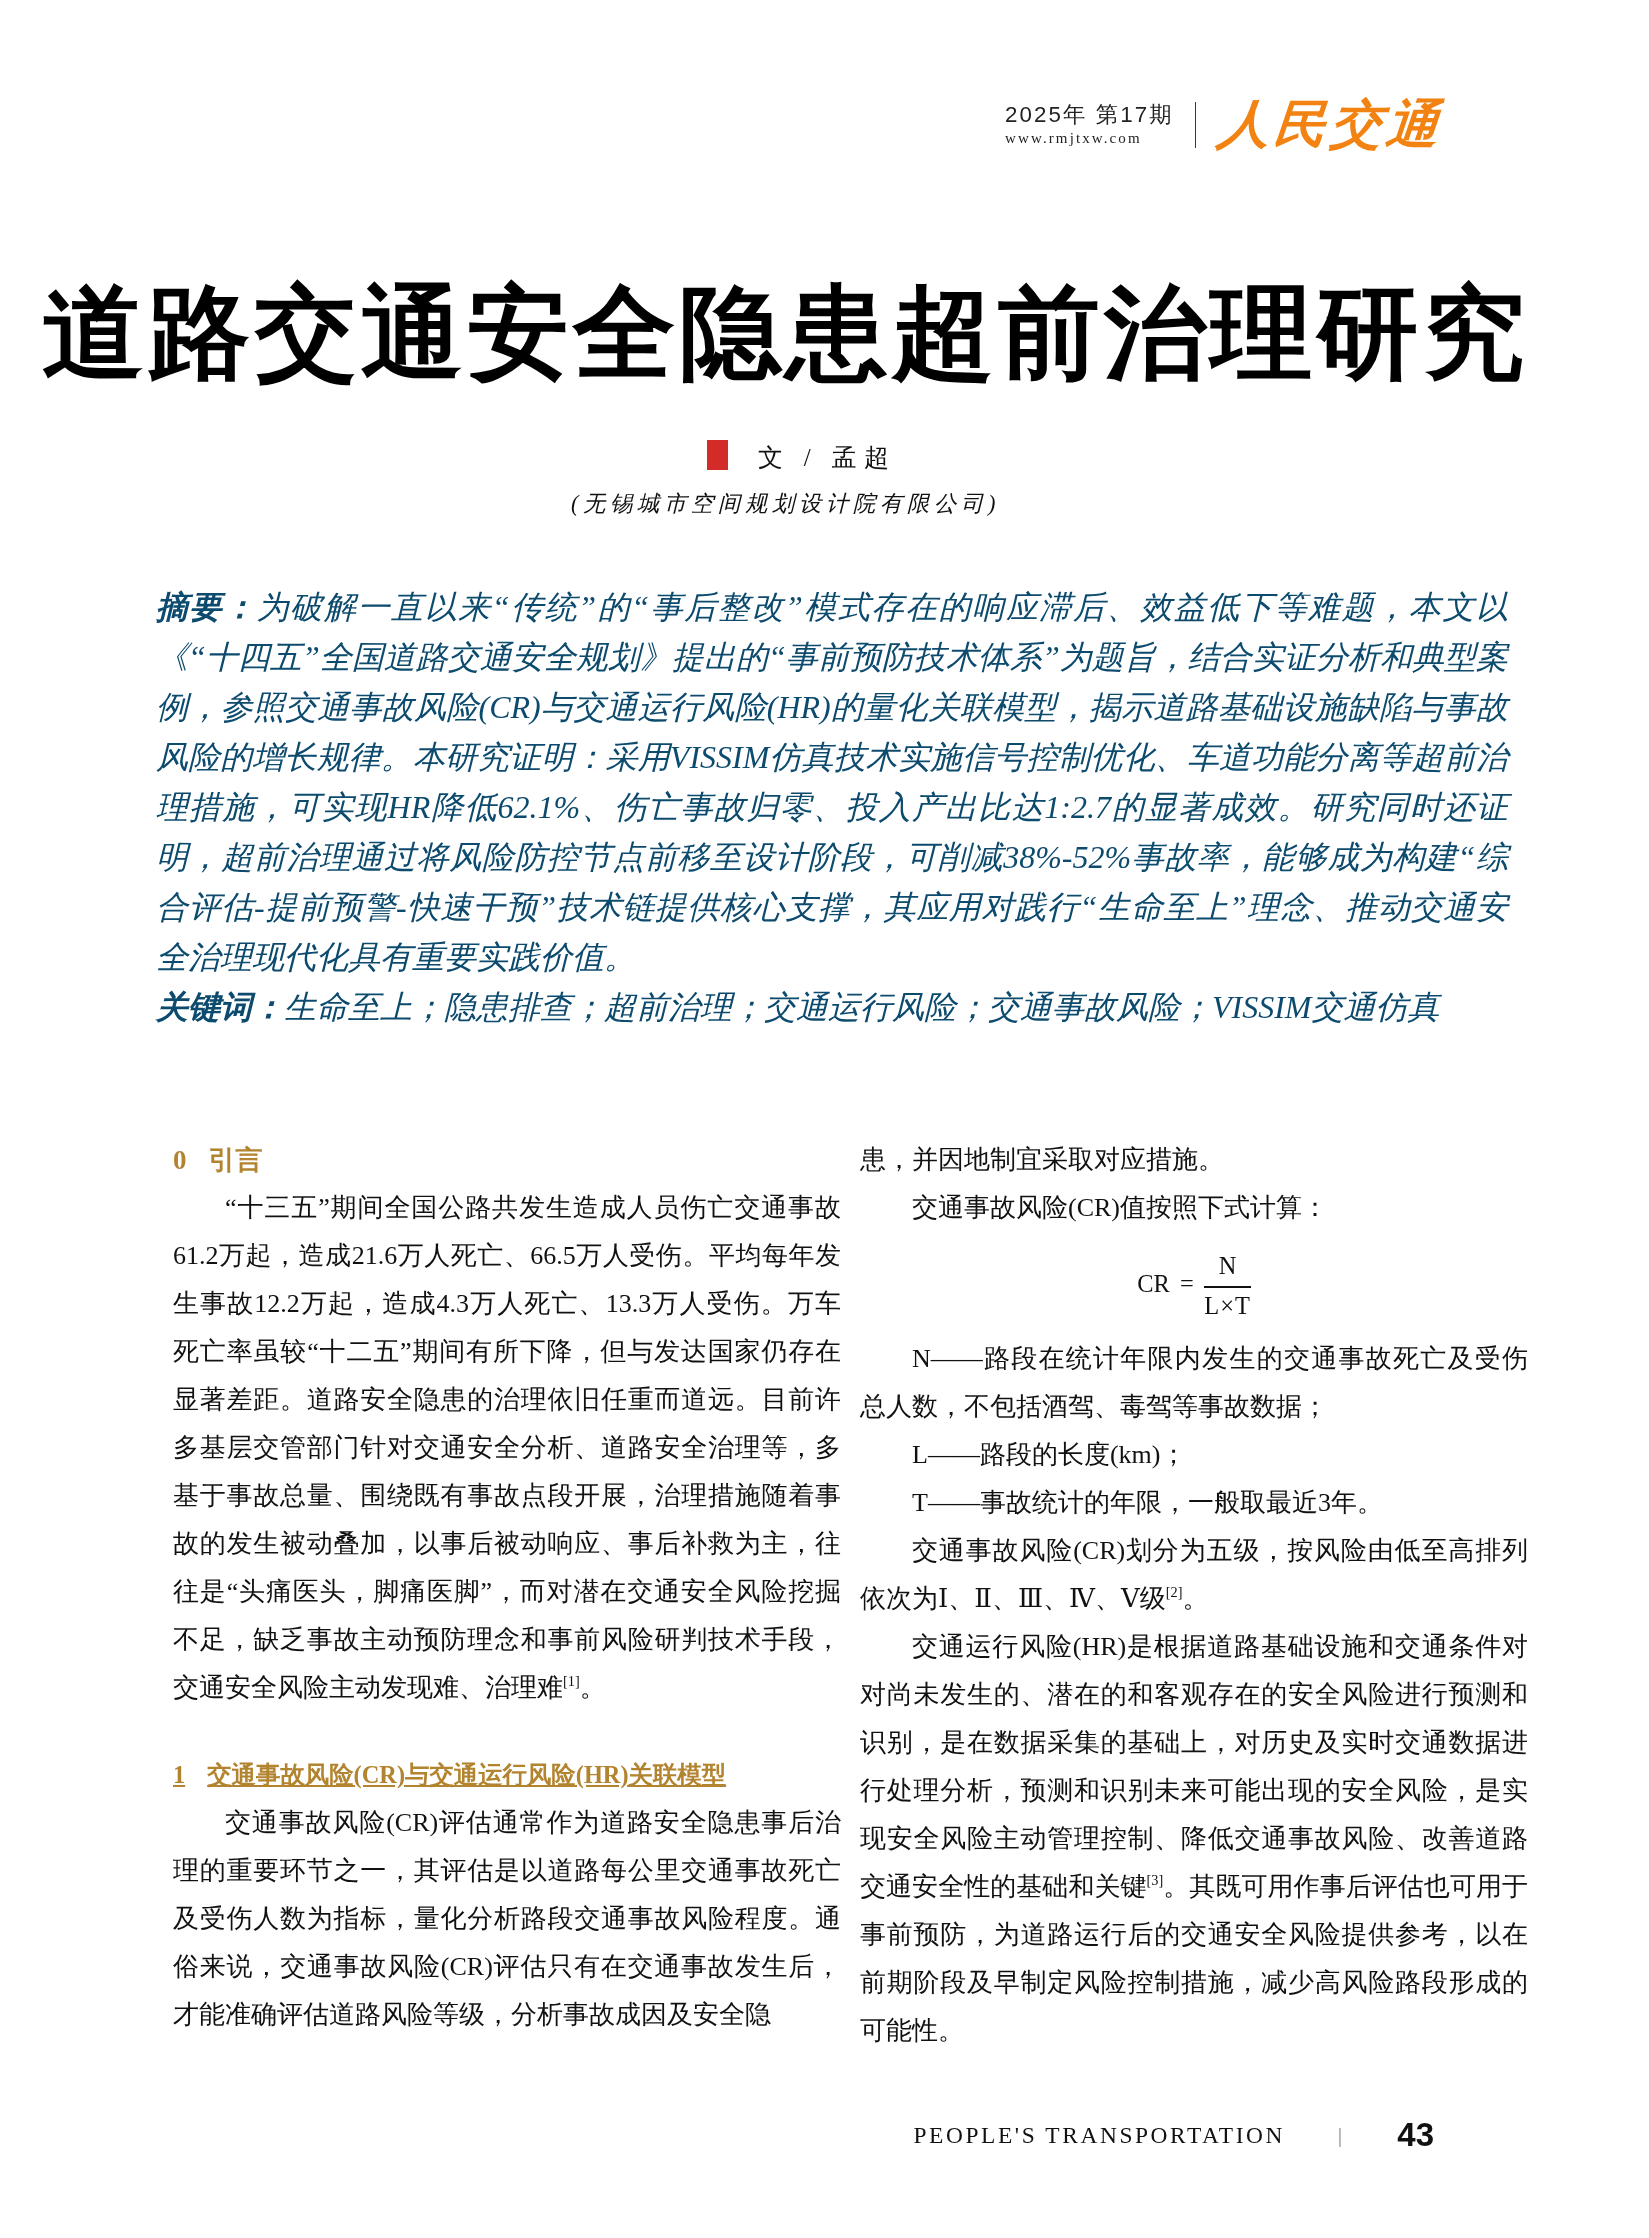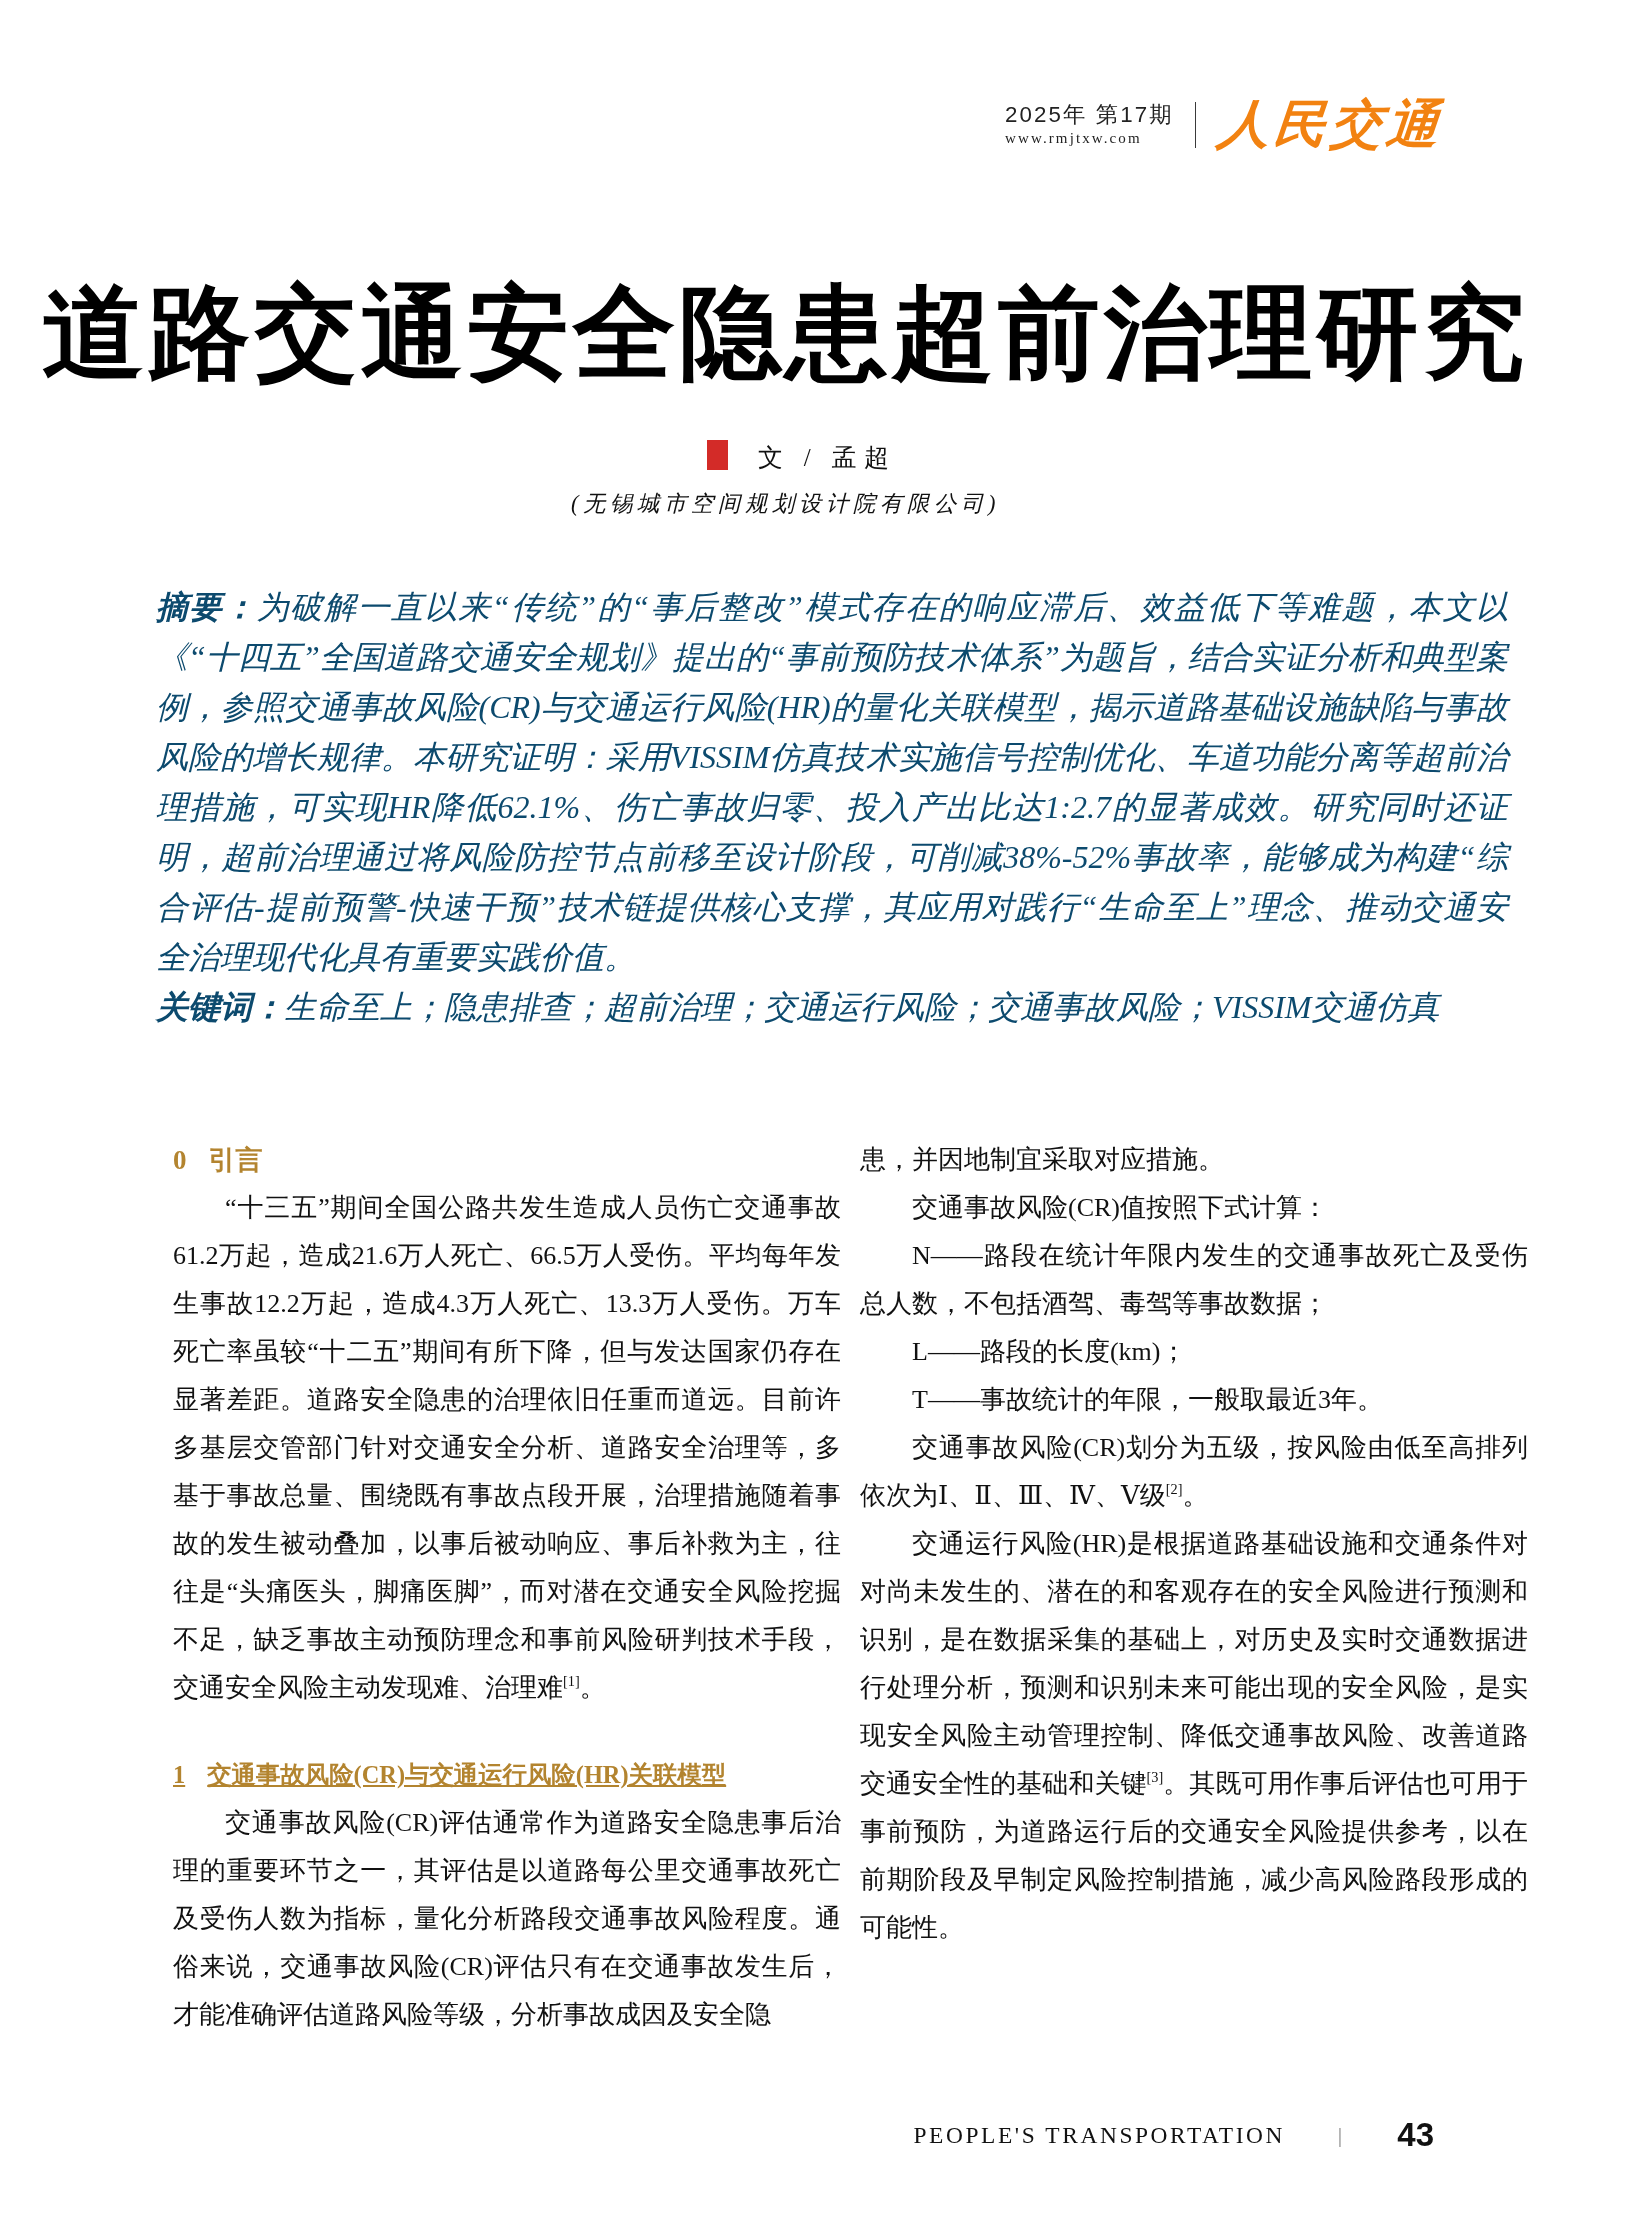--- a/index.html
+++ b/index.html
@@ -141,20 +141,23 @@
   <div class="col col-left">
     <h2 class="sec"><span class="sec-num">0</span><span>引言</span></h2>
     <p class="bp"><span>“十三五”期间全国公路共发生造成人员伤亡交通事故61.2万起，造成21.6万人死亡、66.5万人受伤。平均每年发生事故12.2万起，造成4.3万人死亡、13.3万人受伤。万车死亡率虽较“十二五”期间有所下降，但与发达国家仍存在显著差距。道路安全隐患的治理依旧任重而道远。目前许多基层交管部门针对交通安全分析、道路安全治理等，多基于事故总量、围绕既有事故点段开展，治理措施随着事故的发生被动叠加，以事后被动响应、事后补救为主，往往是“头痛医头，脚痛医脚”，而对潜在交通安全风险挖掘不足，缺乏事故主动预防理念和事前风险研判技术手段，交通安全风险主动发现难、治理难</span><sup class="ref">[1]</sup><span>。</span></p>
     <h2 class="sec sec1"><span class="sec-num">1</span><span>交通事故风险(CR)与交通运行风险(HR)关联模型</span></h2>
     <p class="bp">交通事故风险(CR)评估通常作为道路安全隐患事后治理的重要环节之一，其评估是以道路每公里交通事故死亡及受伤人数为指标，量化分析路段交通事故风险程度。通俗来说，交通事故风险(CR)评估只有在交通事故发生后，才能准确评估道路风险等级，分析事故成因及安全隐</p>
   </div>
 
   <div class="col col-right">
     <p class="bp noindent">患，并因地制宜采取对应措施。</p>
     <p class="bp">交通事故风险(CR)值按照下式计算：</p>
+    <div class="formula">
+      <span class="f-lhs">CR</span><span class="f-eq">=</span><span class="frac"><span class="num">N</span><span class="den">L×T</span></span>
+    </div>
     <p class="bp">N——路段在统计年限内发生的交通事故死亡及受伤总人数，不包括酒驾、毒驾等事故数据；</p>
     <p class="bp">L——路段的长度(km)；</p>
     <p class="bp">T——事故统计的年限，一般取最近3年。</p>
     <p class="bp"><span>交通事故风险(CR)划分为五级，按风险由低至高排列依次为Ⅰ、Ⅱ、Ⅲ、Ⅳ、Ⅴ级</span><sup class="ref">[2]</sup><span>。</span></p>
     <p class="bp"><span>交通运行风险(HR)是根据道路基础设施和交通条件对对尚未发生的、潜在的和客观存在的安全风险进行预测和识别，是在数据采集的基础上，对历史及实时交通数据进行处理分析，预测和识别未来可能出现的安全风险，是实现安全风险主动管理控制、降低交通事故风险、改善道路交通安全性的基础和关键</span><sup class="ref">[3]</sup><span>。其既可用作事后评估也可用于事前预防，为道路运行后的交通安全风险提供参考，以在前期阶段及早制定风险控制措施，减少高风险路段形成的可能性。</span></p>
   </div>
 
   <footer class="page-footer">
     <span>PEOPLE'S TRANSPORTATION</span>
     <span class="foot-divider">|</span>

